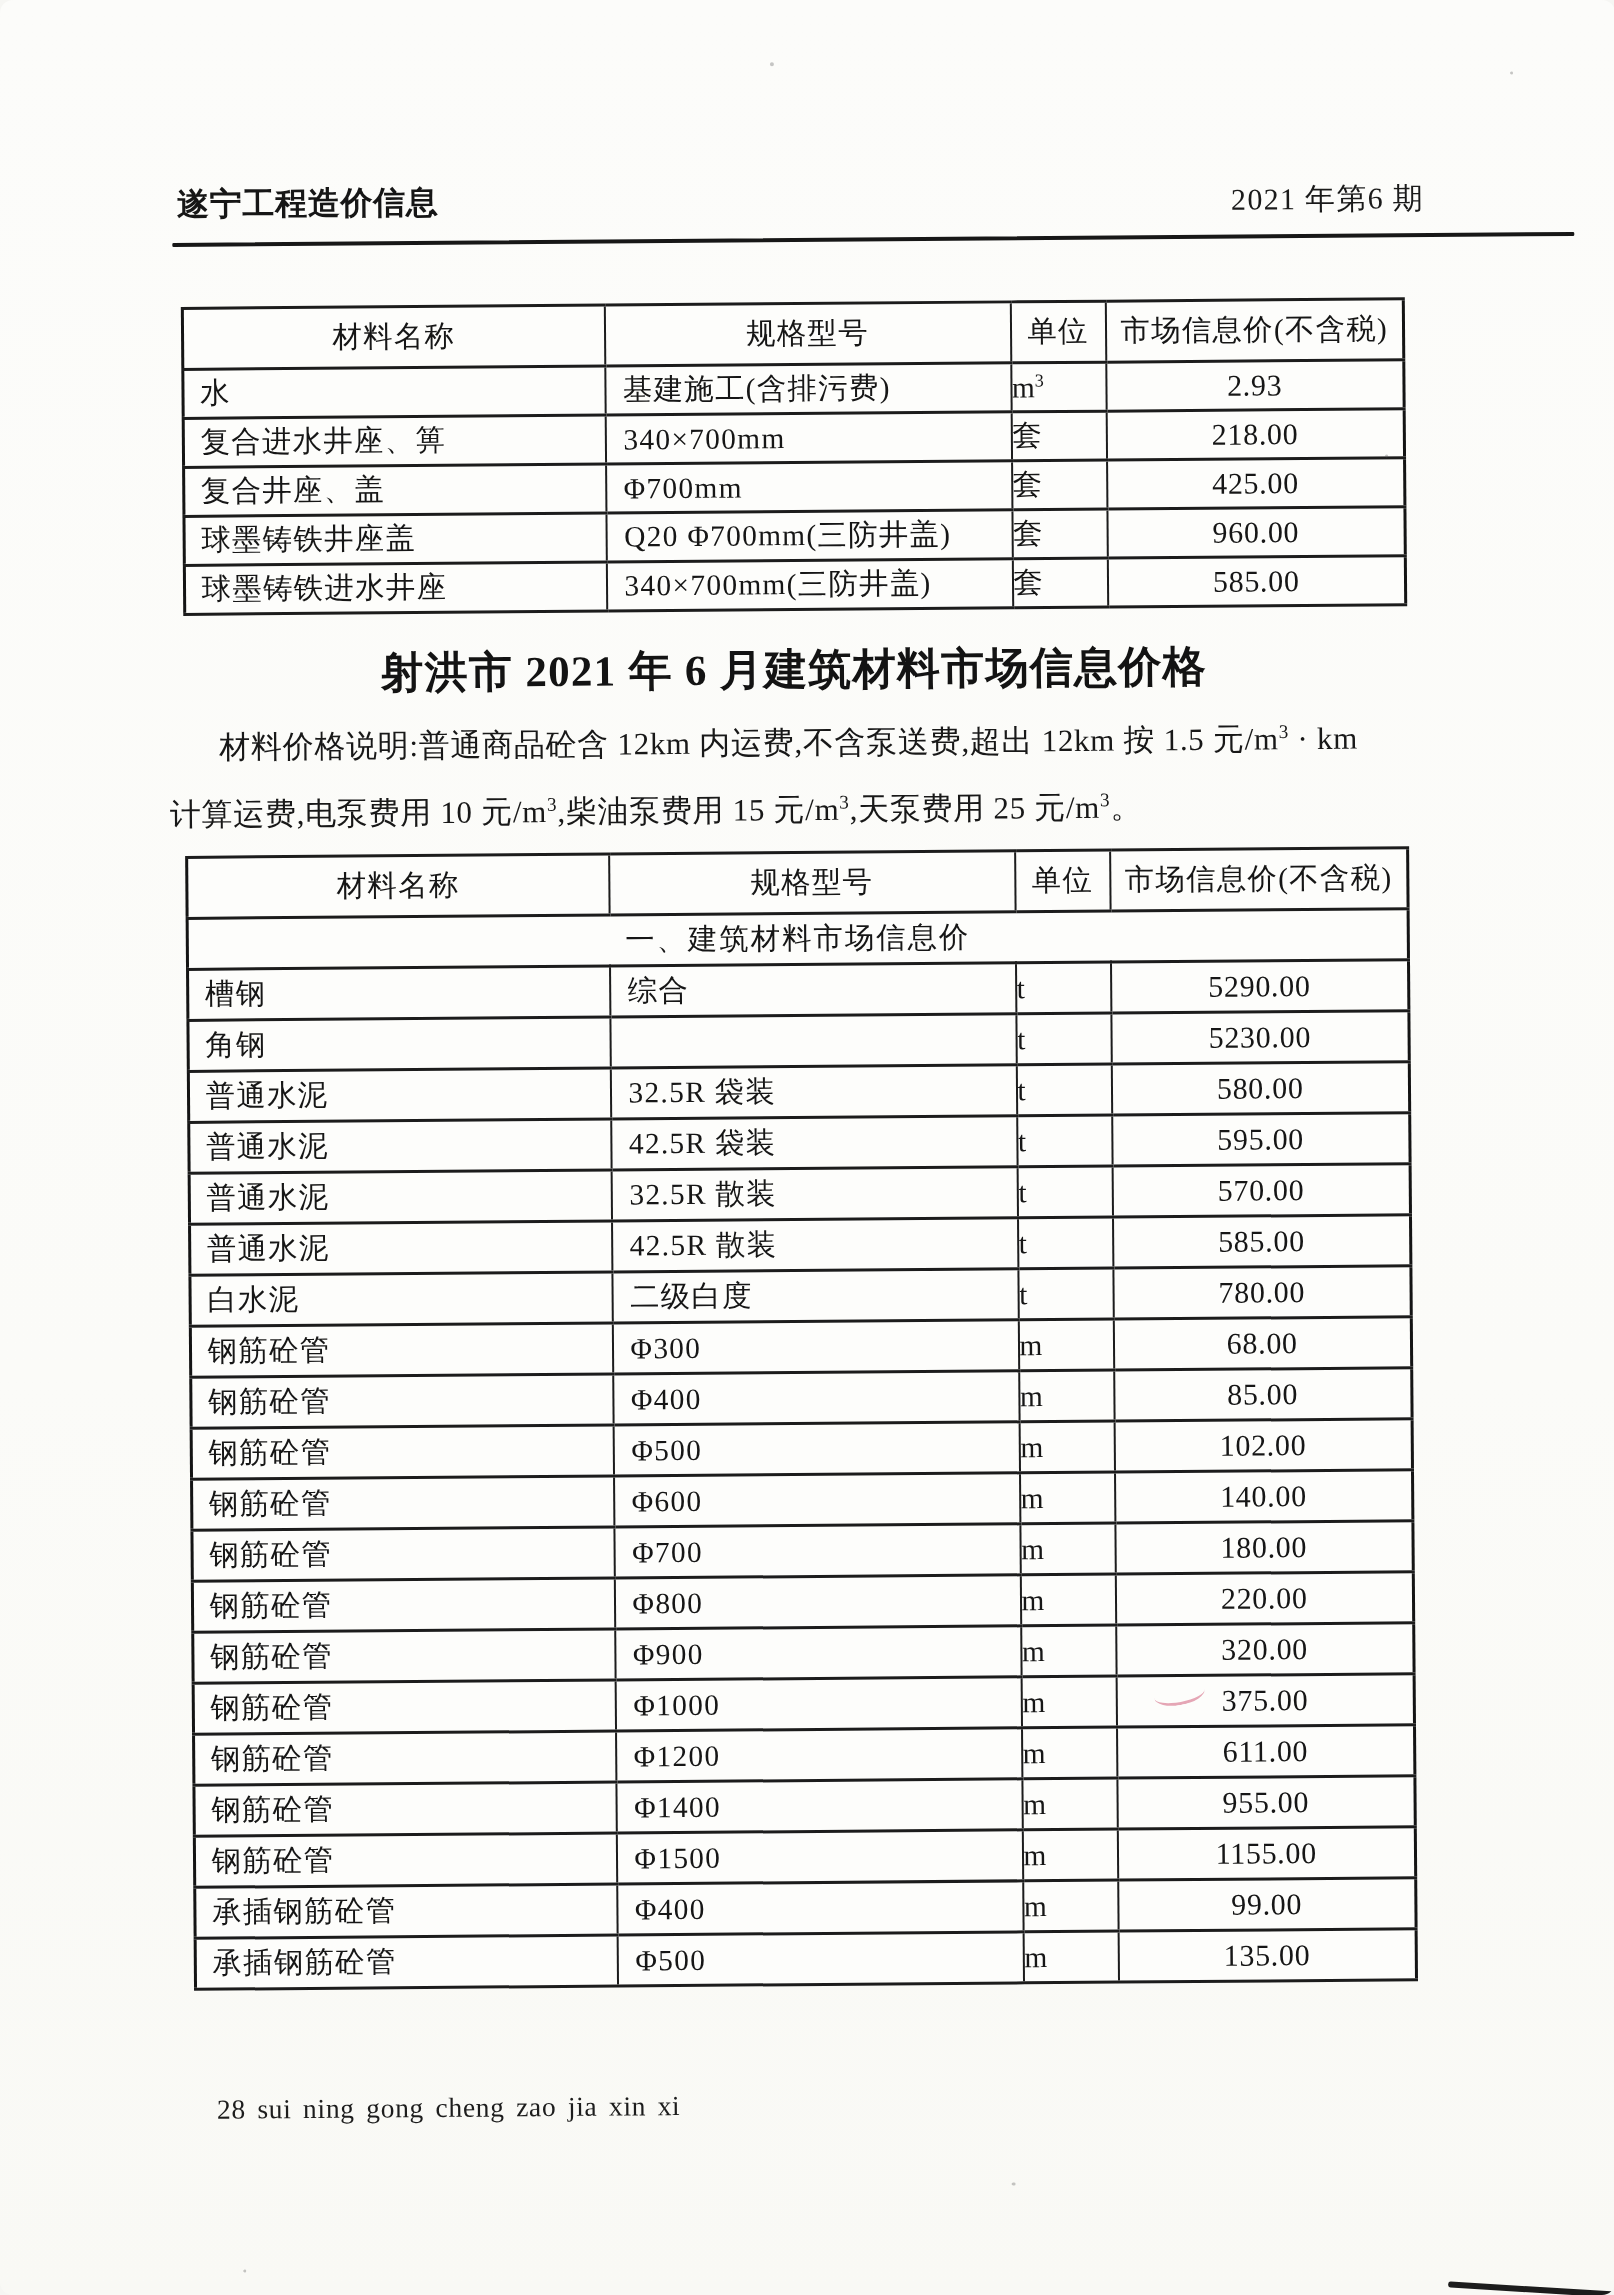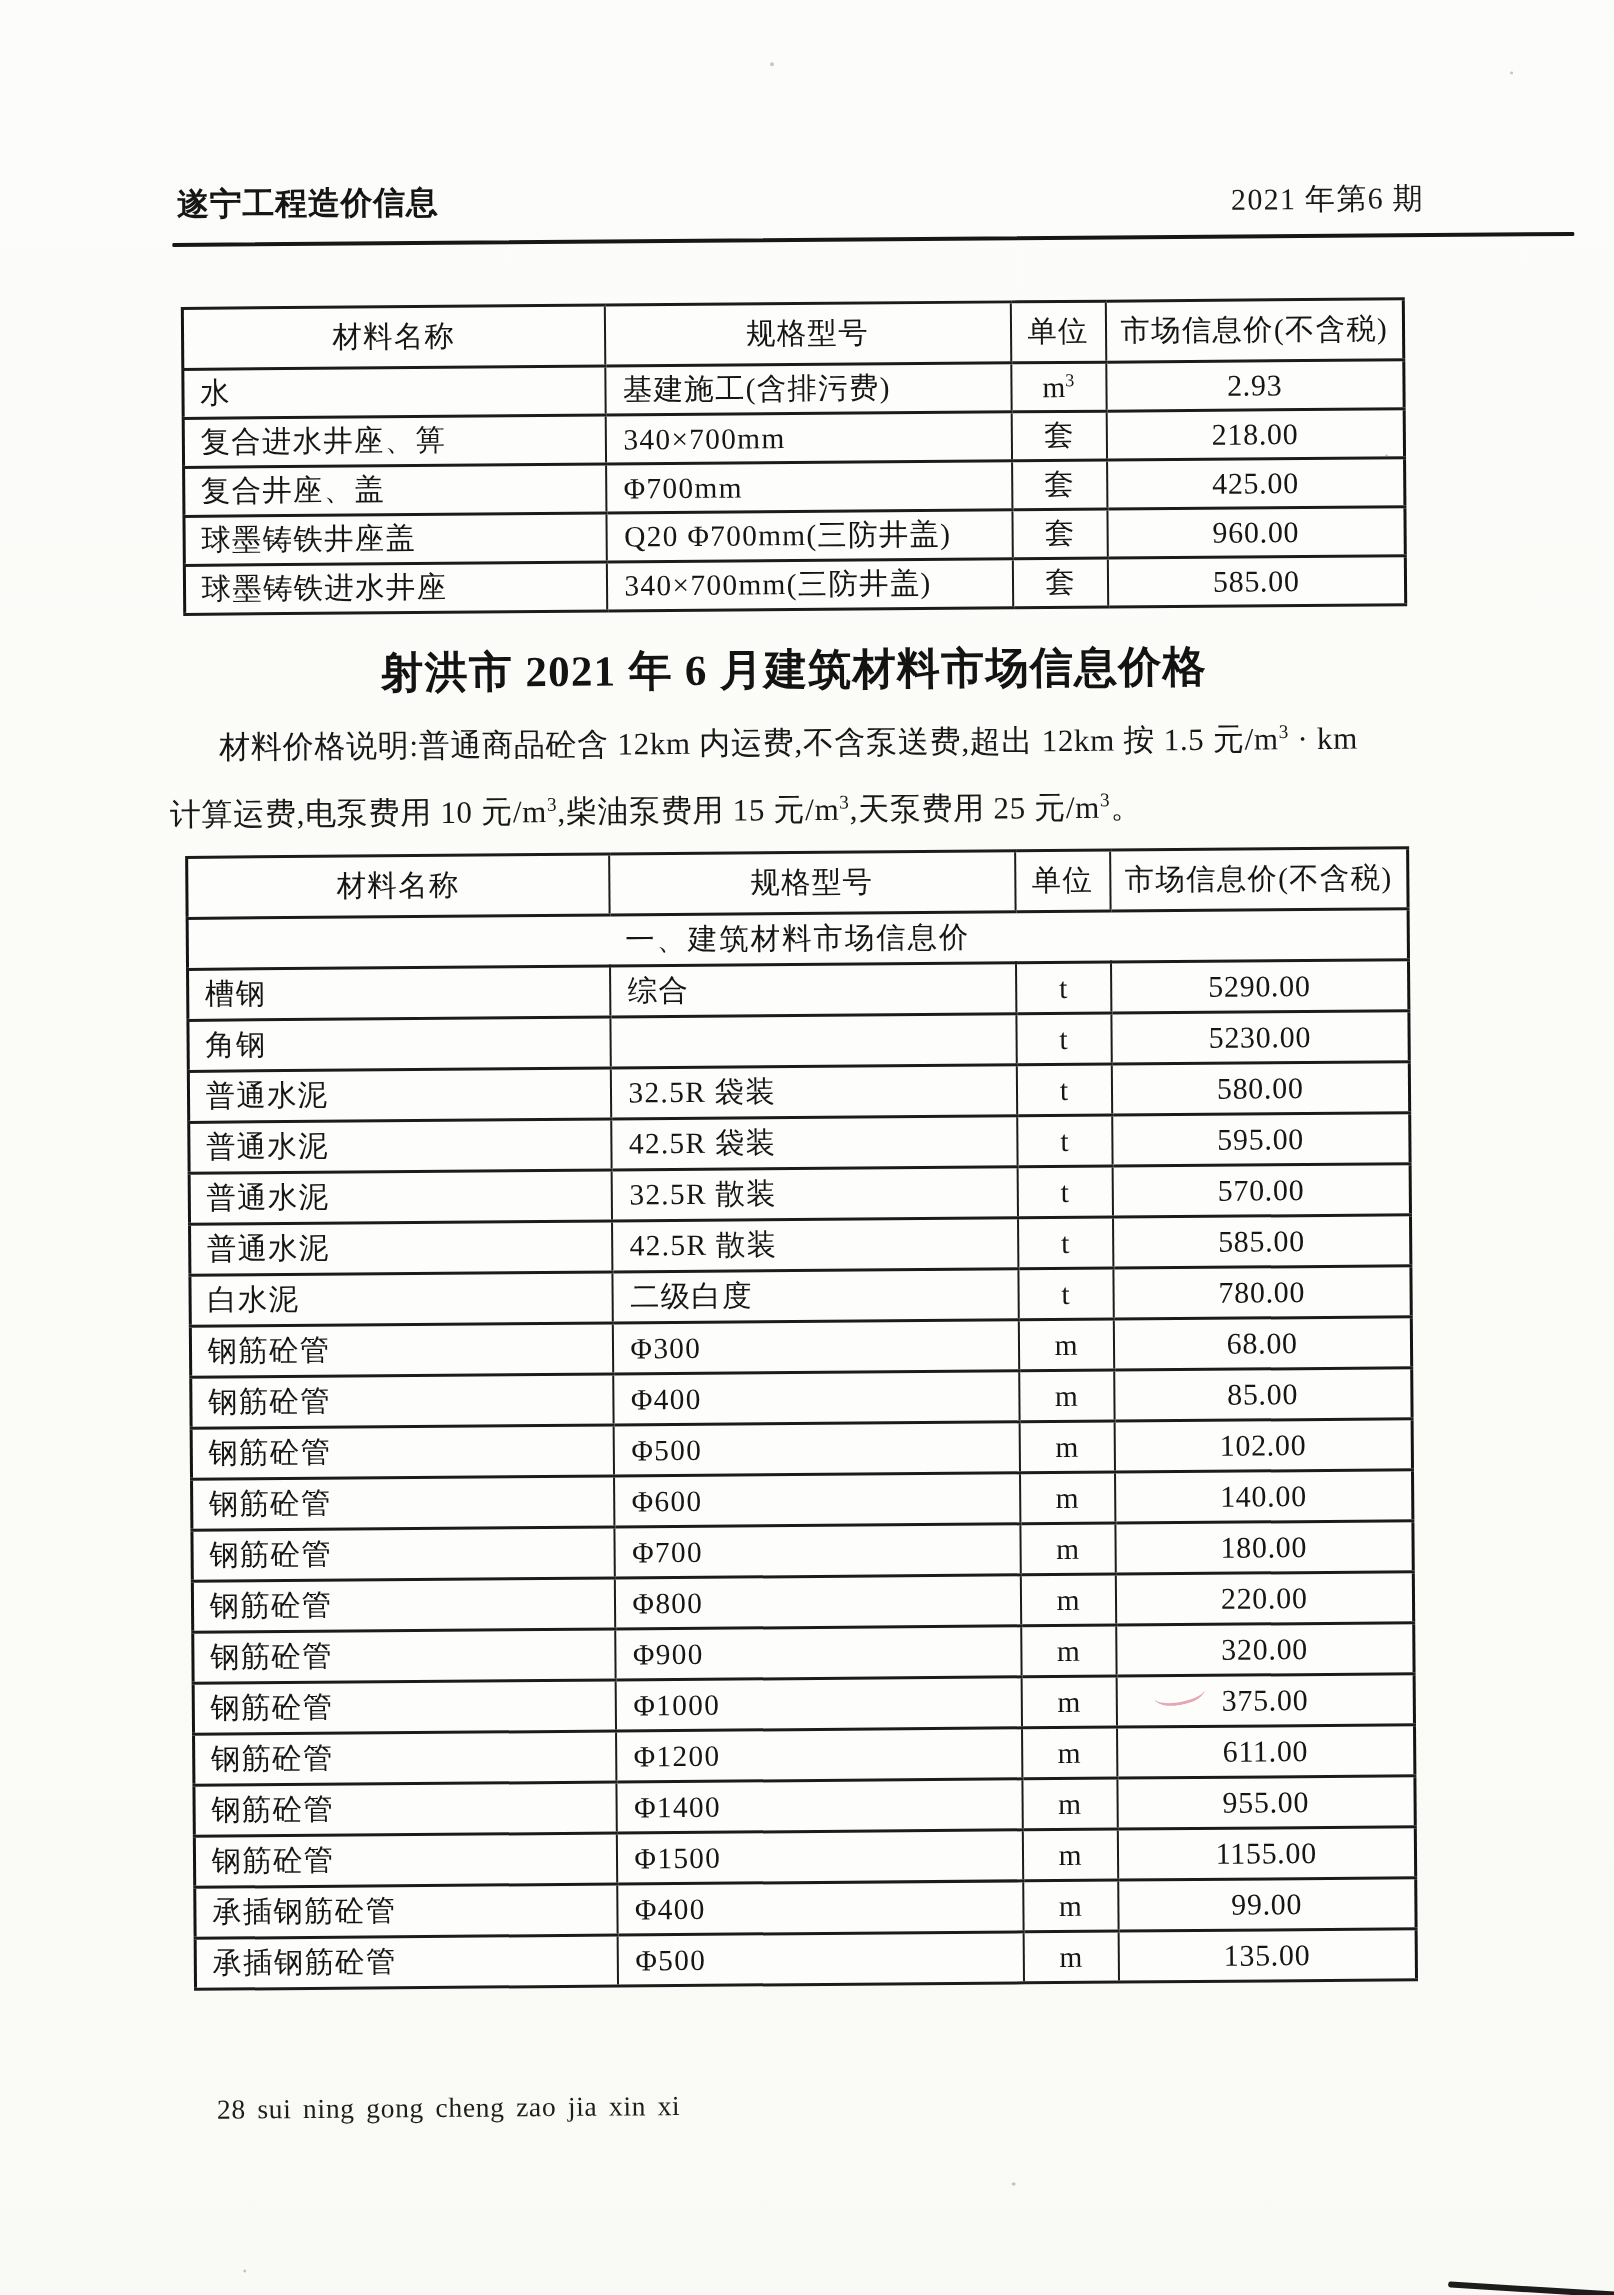--- a/index.html
+++ b/index.html
@@ -7,20 +7,21 @@
     width:1615px;height:2295px;
     background:#f6f6f3;
     font-family:"Liberation Serif","DejaVu Serif",serif;
     color:#1b1b1b;
     overflow:hidden;
   }
   .page{
     position:relative;width:1615px;height:2295px;
     background:linear-gradient(180deg,#fcfcfa 0%,#fbfbf8 60%,#f9f9f5 100%);
     overflow:hidden;
+    border-radius:13px;
   }
   .content{
     position:absolute;inset:0;
     transform:rotate(-0.45deg);
     transform-origin:50% 42%;
   }
   
   .mast-left{
     position:absolute;left:183px;top:178px;
     font-size:32px;font-weight:700;letter-spacing:0.7px;
@@ -50,21 +51,21 @@
     border-top-width:3.3px;border-bottom-width:3.3px;
     vertical-align:middle;
     font-size:29.4px;letter-spacing:1.3px;color:#161616;
     padding:0;overflow:hidden;white-space:nowrap;
   }
   th{font-weight:400;text-align:center;height:58px;border-bottom-width:3.9px;}
   #t1 td{height:46px;}
   #t2 td{height:48px;}
   td.c0{text-align:left;padding-left:15.7px;}
   td.c1{text-align:left;padding-left:17px;}
-  td.c2{text-align:center;letter-spacing:0;}
+  td.c2{letter-spacing:0;}
   td.c3{text-align:center;letter-spacing:0.7px;font-size:30px;}
   td.section-cell{text-align:center;height:43px;letter-spacing:2px;}
   sup{font-size:62%;vertical-align:super;line-height:0;}
   
   .doc-title{
     position:absolute;left:186px;top:641px;width:1220px;
     text-align:center;font-size:43px;font-weight:700;letter-spacing:1.3px;
     color:#131313;white-space:nowrap;
   }
   .note{

